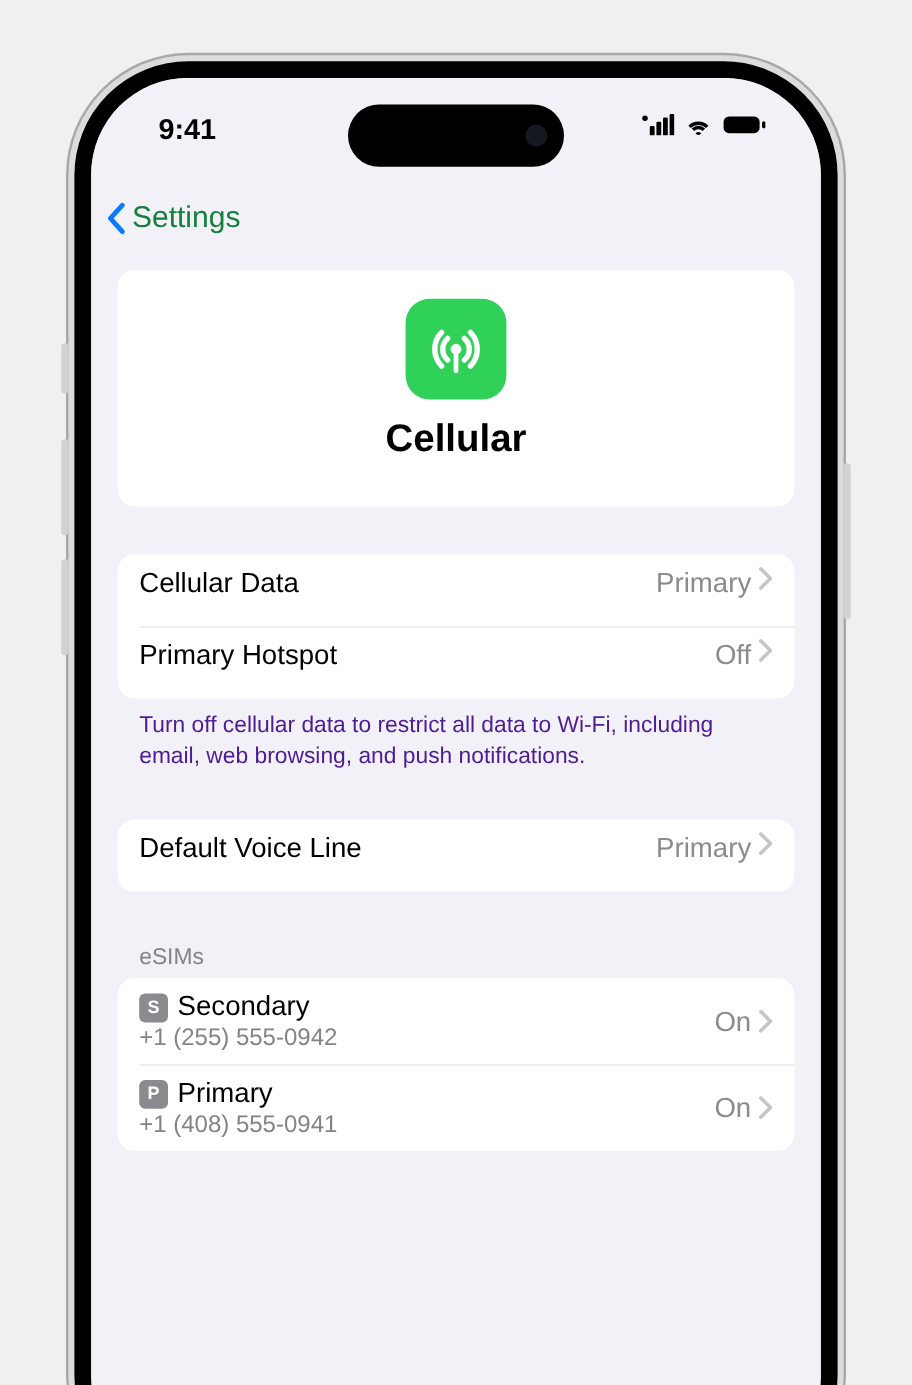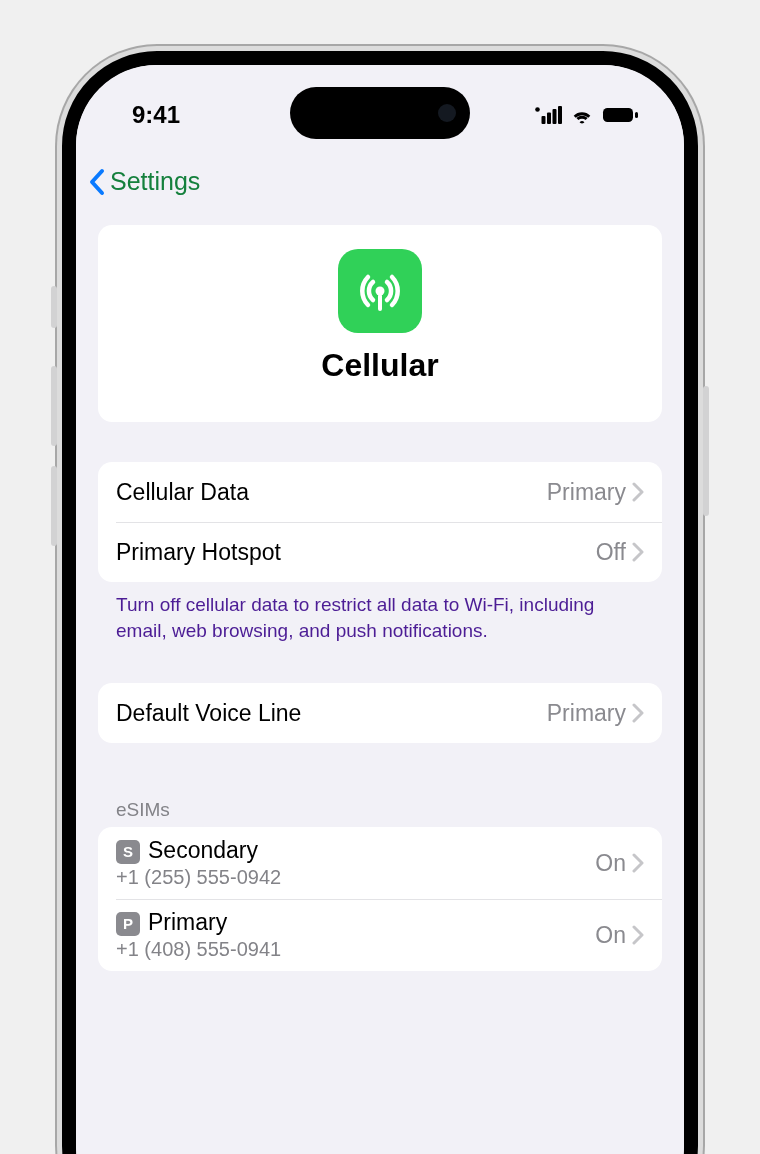--- a/index.html
+++ b/index.html
@@ -59,21 +59,21 @@
       transform: translateY(-50%);
       width: 18px; height: 18px;
       background: #141921;
       border-radius: 50%;
     }
 
     
     .status {
       position: absolute;
       top: 30px; left: 0; right: 0; height: 40px;
-      display: flex; justify-content: space-between; align-items: center;
+      display: flex; justify-content: space-between; align-items: flex-start;
       padding: 0 46px 0 56px;
       font-size: 24px; font-weight: 600;
       z-index: 4;
     }
     .status-right { display:flex; align-items:center; gap:8px; }
     .status svg { display:block; }
 
     
     .nav {
       position: absolute; top: 92px; left:0; right:0;
@@ -105,21 +105,21 @@
       border-radius: 20px;
       display:flex; align-items:center; justify-content:center;
     }
     .hero-title { font-size: 32px; font-weight: 700; margin-bottom: 10px; }
     .hero-desc { font-size: 22px; line-height: 1.35; color:#1b1b1d; letter-spacing: 0.1px; }
     .hero-desc .link { color: #0a7aff; }
 
     .group { margin-top: 40px; }
     .group.compact { }
     .row {
-      display:flex; align-items:center;
+      display:flex; 
       min-height: 60px;
       padding: 10px 18px;
       font-size: 23px;
       position: relative;
     }
     .row + .row::before {
       content:"";
       position:absolute; left:18px; right:0; top:0;
       height:1px; background:#e3e3e6;
     }
@@ -127,21 +127,21 @@
     .row-value { color:#8a8a8f; margin-right:6px; }
     .row-chevron { color:#c6c6c9; }
     .row-chevron svg { display:block; }
 
     .footer-note {
       padding: 10px 18px 0;
       color:#4c1d95; font-size: 19px; line-height:1.35;
     }
 
     .section-header {
-      padding: 56px 18px 6px;
+      padding: 44px 18px 6px;
       color:#838388; font-size: 19px;
     }
 
     .sim-row {
       display:flex; align-items:center;
       padding: 10px 18px;
       min-height: 72px;
       font-size: 23px;
       position: relative;
     }

